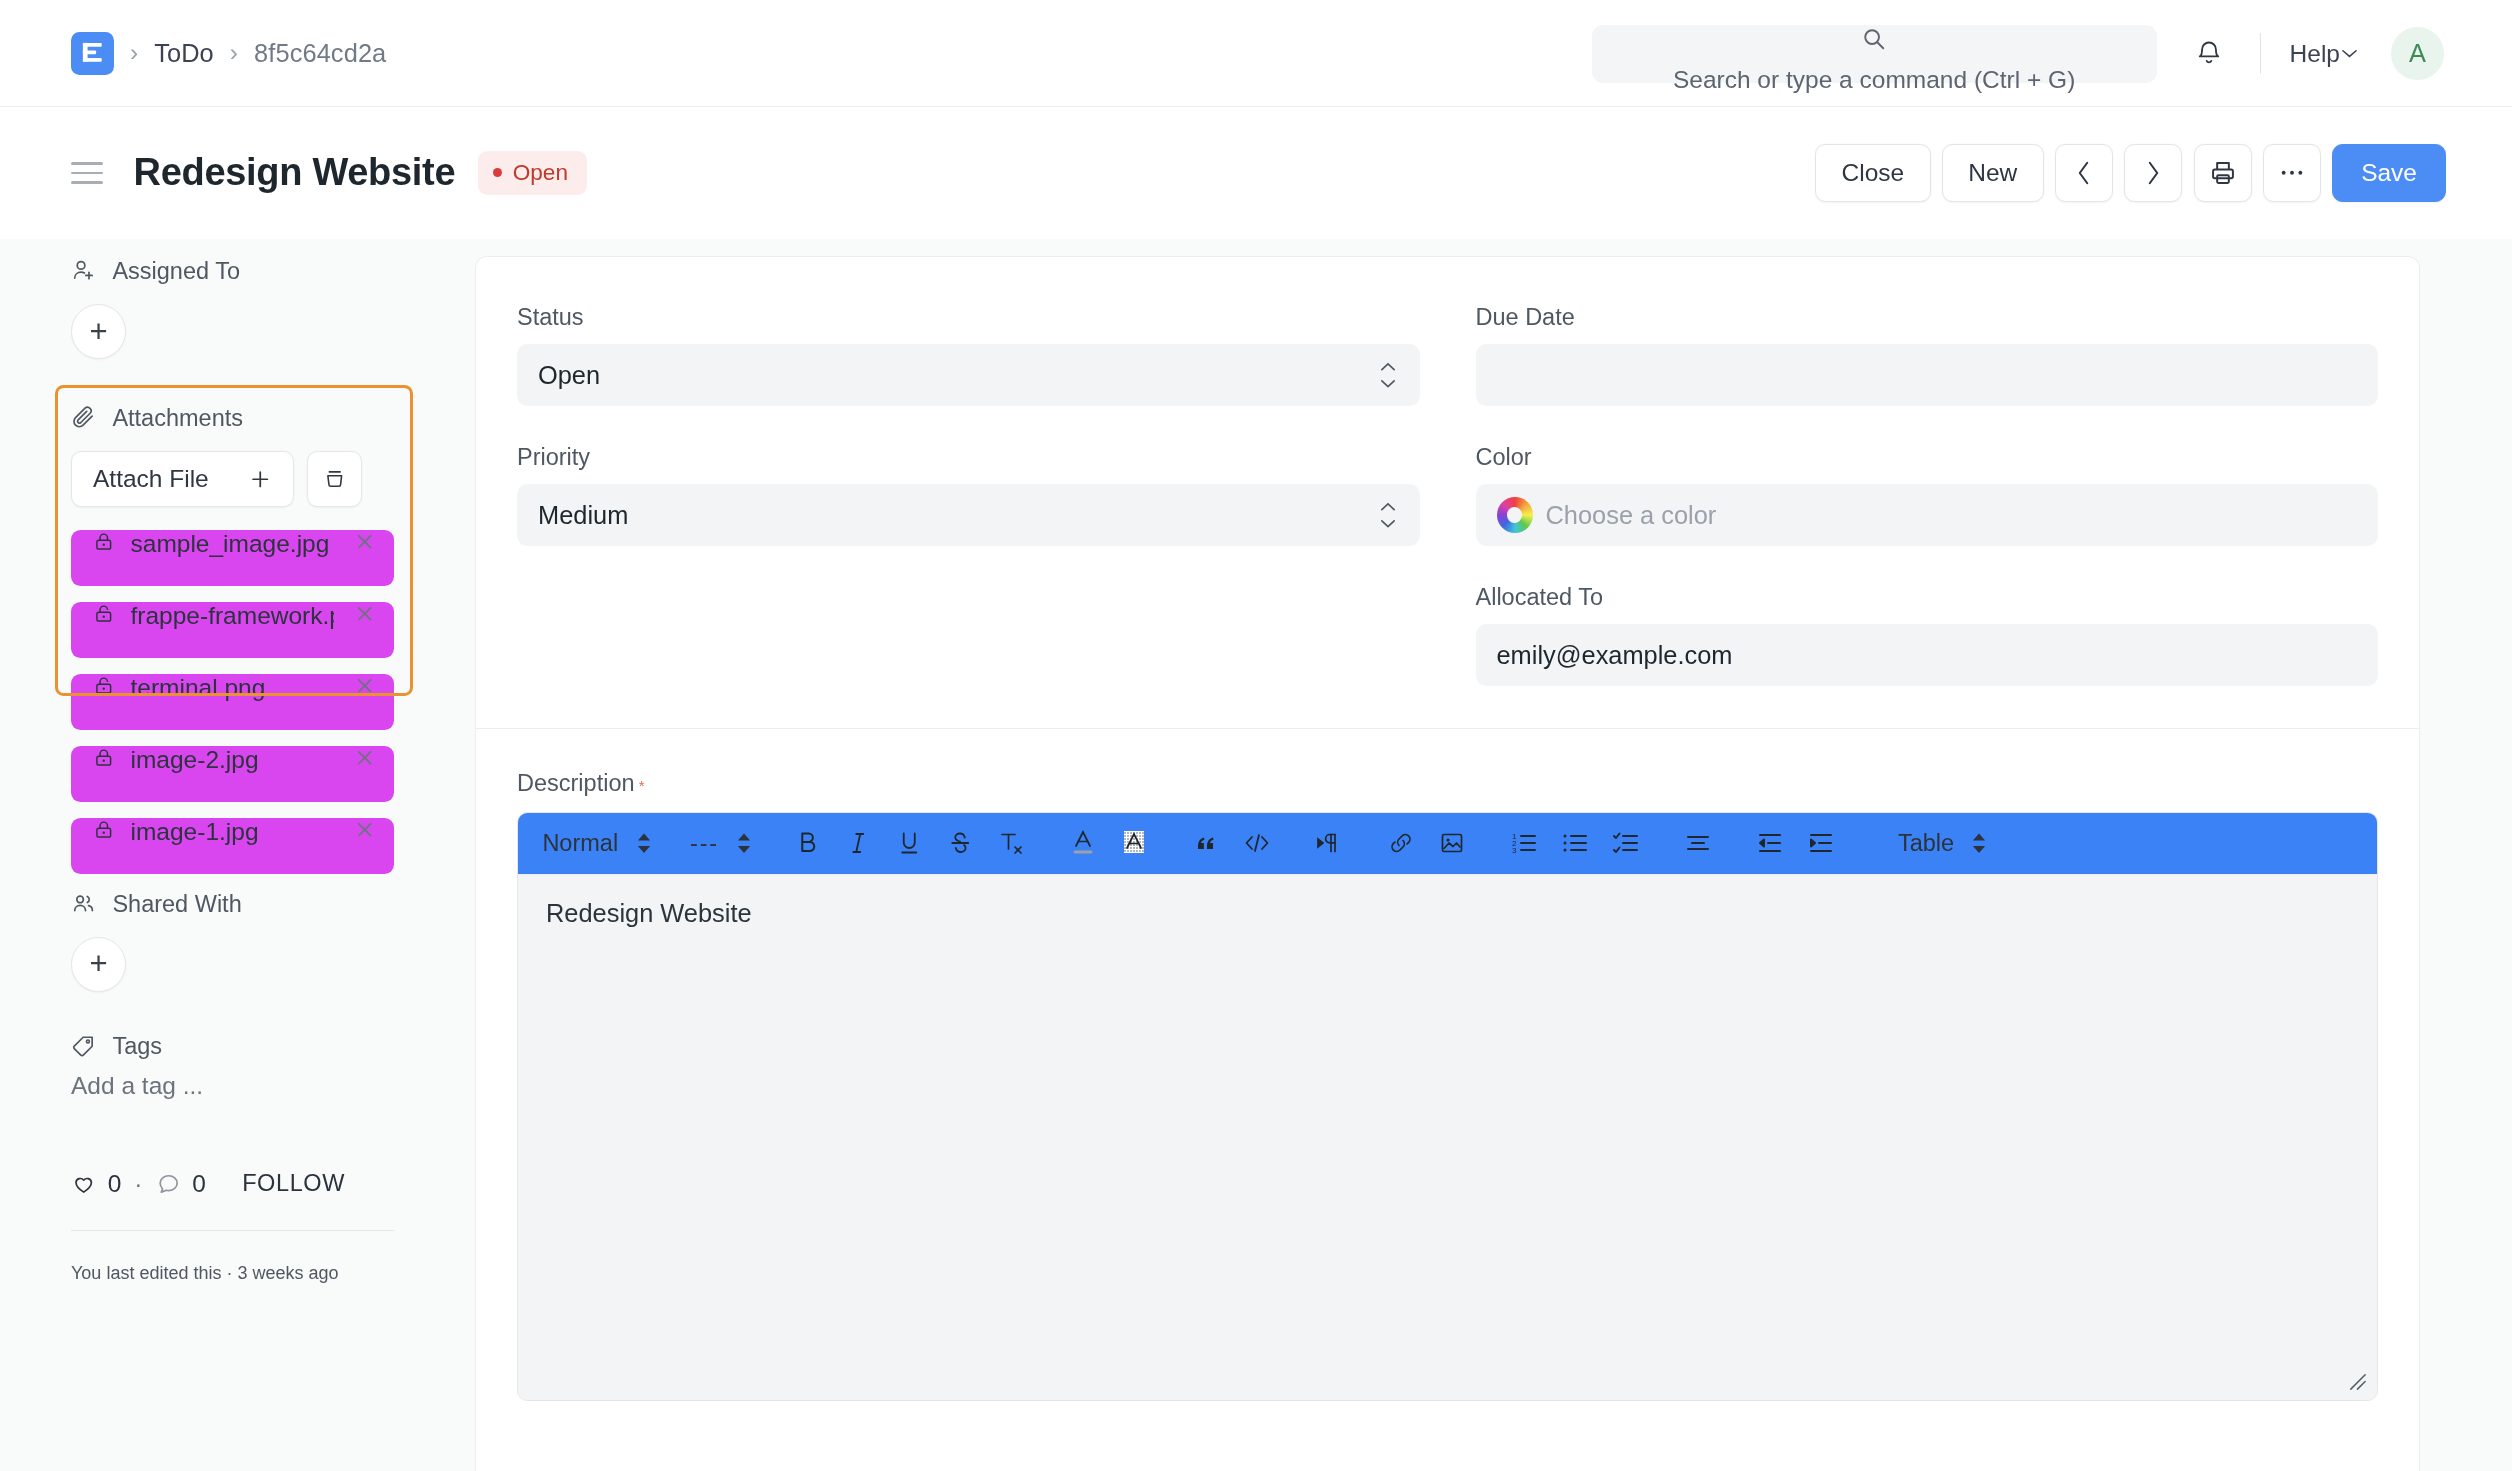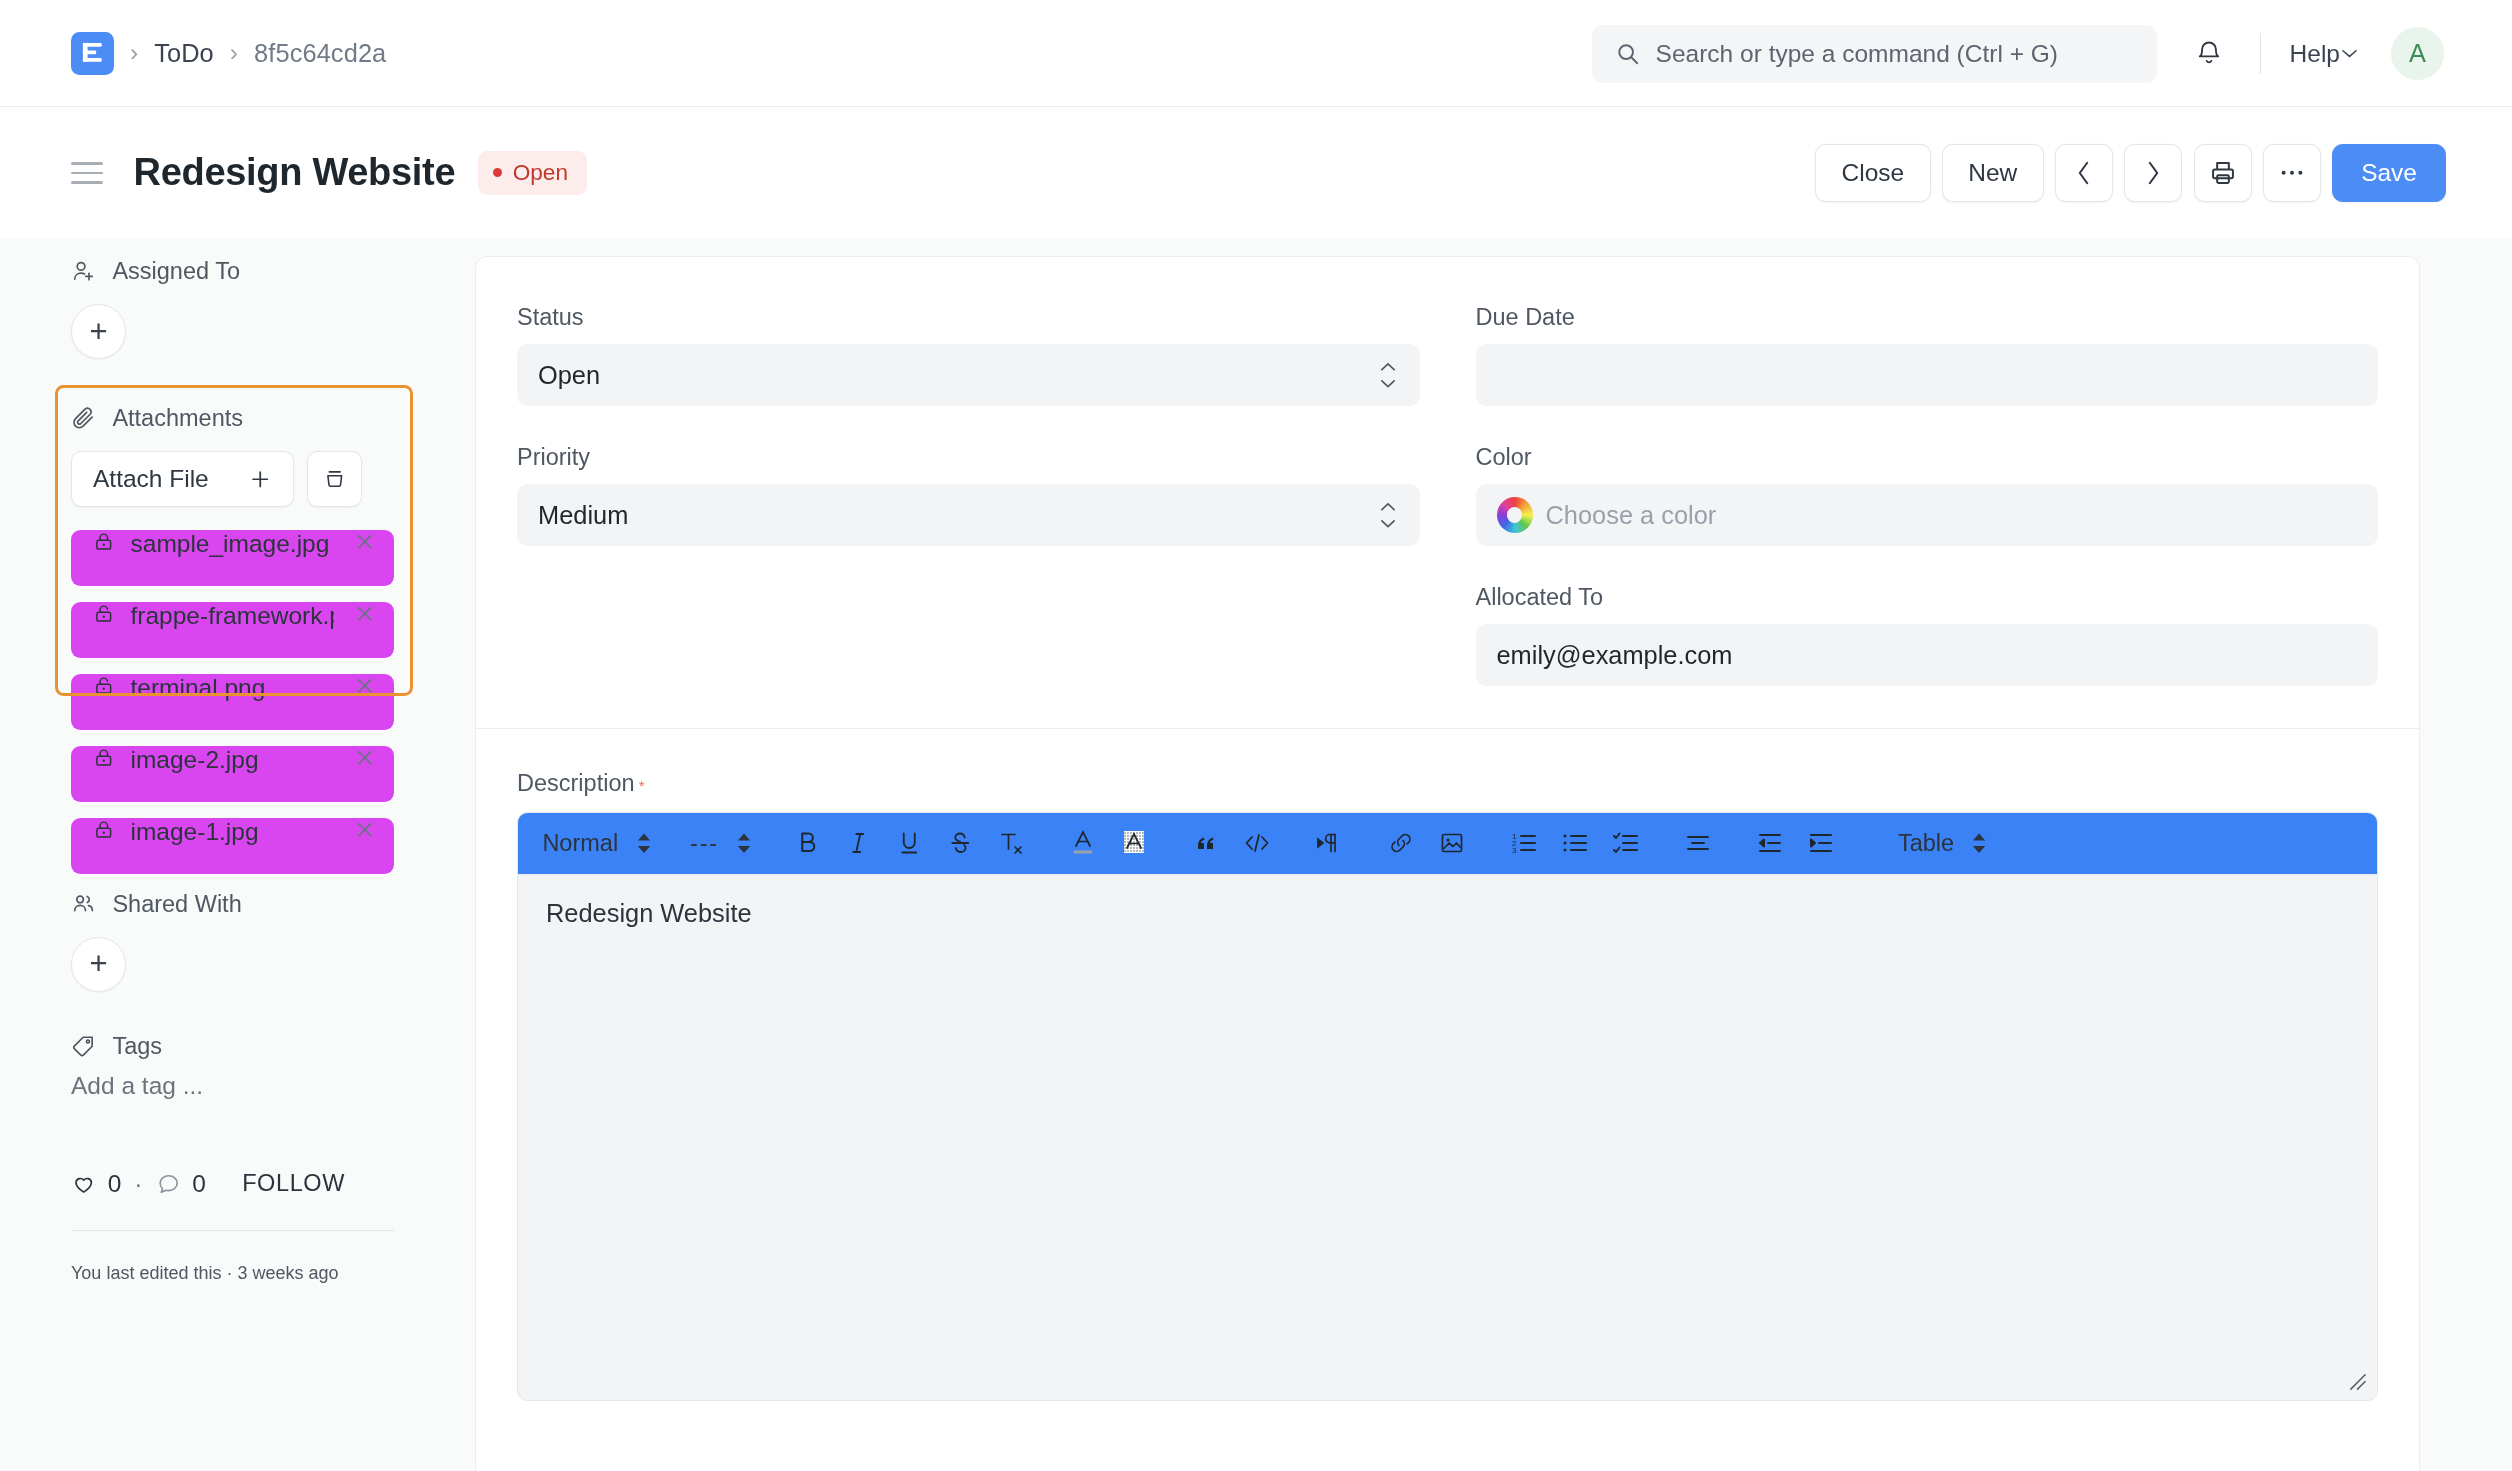--- a/index.html
+++ b/index.html
@@ -29,20 +29,21 @@
   .bc-item.muted { color: #717a87; }
 
   .nav-right {
     position: absolute; right: 0; top: 0; height: 107px;
     display: flex; align-items: center; padding-right: 68px; gap: 0;
   }
   .searchbox {
     width: 565px; height: 58px; background: #f4f5f6; border-radius: 11.3px;
     display: flex; align-items: center; padding: 0 22.6px; gap: 15px;
     border: 0.9px solid transparent;
+    flex-direction: column;
   }
   .search-ph { font-size: 24.5px; color: #5c6570; }
   .bell-btn { width: 60px; height: 60px; display:flex; align-items:center; justify-content:center; margin-left: 22.6px; border-radius: 9.4px;}
   .nav-divider { width:0.9px; height:41px; background:#e2e4e7; margin: 0 21px; }
   .help-btn { display:flex; align-items:center; gap:0; font-size:24.5px; color:#3b4252; padding: 5.6px 7.5px; border-radius: 7.5px;}
   .avatar {
     width: 53px; height: 53px; border-radius: 50%;
     background: #e9f4ec; color: #3d8b56;
     display:flex; align-items:center; justify-content:center;
     font-size: 25.4px; margin-left: 24.5px;
@@ -73,21 +74,21 @@
   }
   .btn.icon { width: 58px; padding: 0; }
   .btn.primary { background: #4b8df5; border-color:#4b8df5; color: #ffffff; padding: 16px 28px; }
 
   
   .body-wrap { position: absolute; top: 239px; left: 0; width: 2512px; height: 1233px; background: #f9fafa; }
 
   
   .sidebar { position: absolute; left: 0; top: 0; width: 475px; height: 1233px; padding: 0 0 0 71px; }
   .sb-section-title {
-    display: flex; align-items: center; gap: 16px;
+    display: flex; gap: 16px;
     font-size: 23.5px; color: #4f5862; margin-top: 0;
   }
   .avatar-add {
     width: 55px; height: 55px; border-radius: 50%; background: #fff;
     border: 0.9px solid #e4e6e9; display:flex; align-items:center; justify-content:center;
     color:#3b4149; font-size: 31px; box-shadow: 0 0.9px 1.9px rgba(20,25,35,.05);
   }
   .attach-highlight {
     position: absolute; left: 55px; top: 146px; width: 358px; height: 311px;
     border: 3.8px solid #eb9230; border-radius: 8.5px; pointer-events: none;

